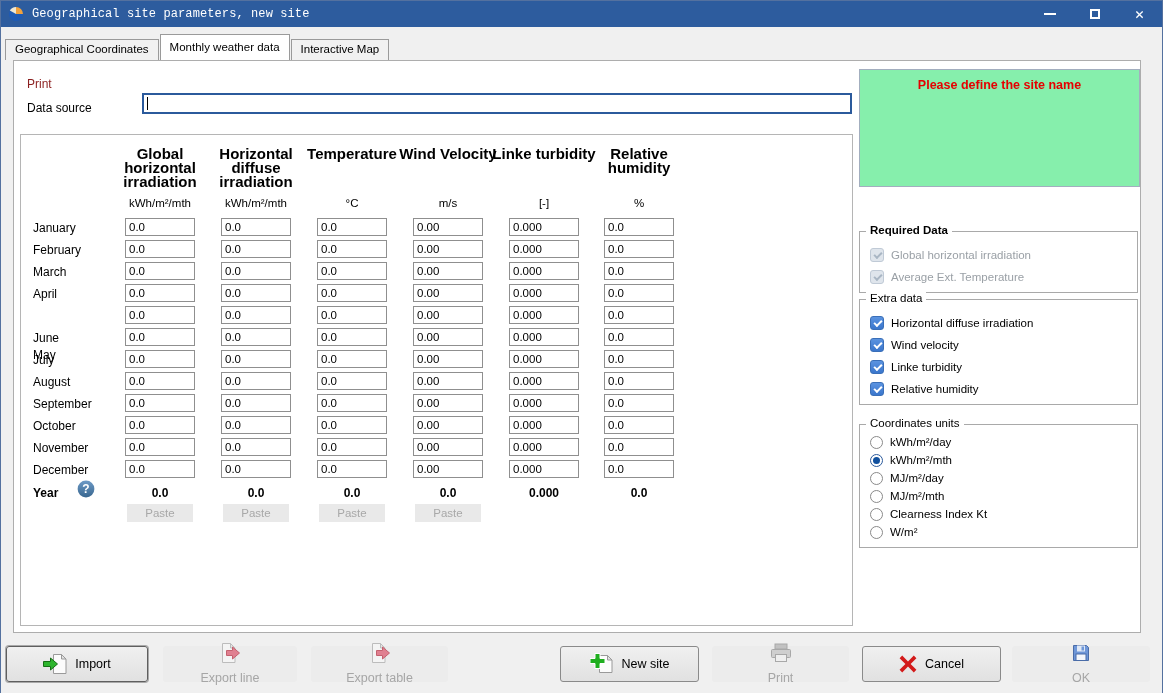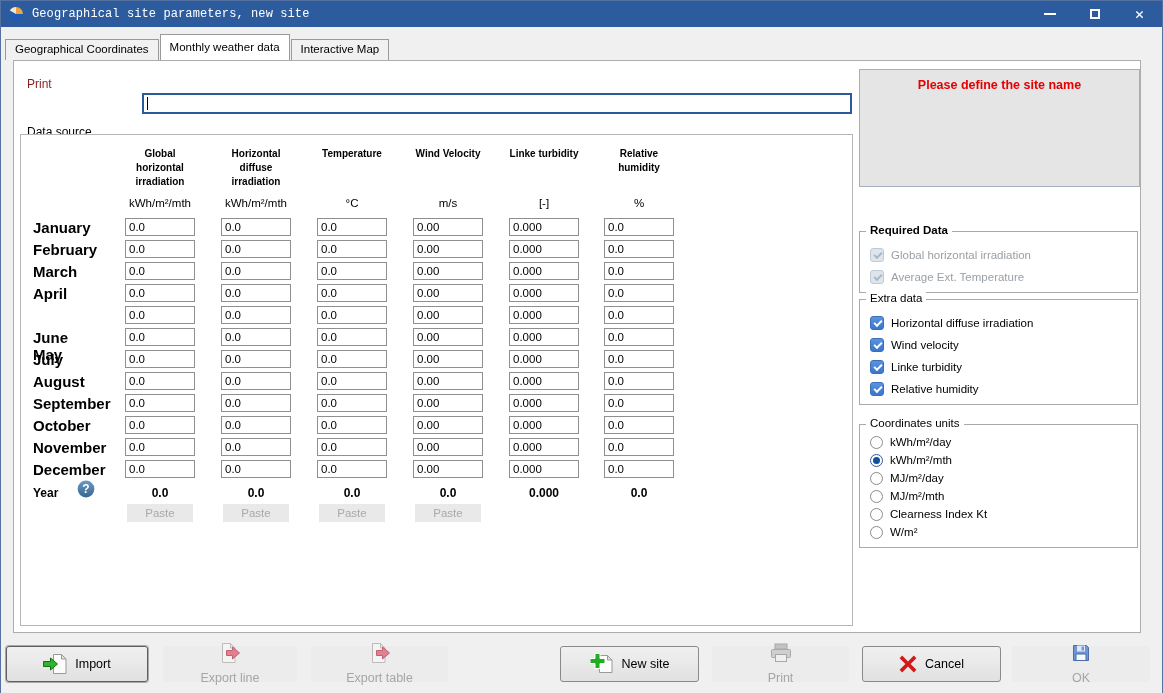--- a/index.html
+++ b/index.html
@@ -23,40 +23,40 @@
 
   
   .tabbar{position:absolute;left:4px;top:33px;height:26px;display:flex;align-items:flex-end;z-index:3;}
   .tab{box-sizing:border-box;height:21px;line-height:19px;padding:0 9px;background:#f1f1f1;
        border:1px solid #9a9a9a;border-bottom:none;margin-right:1px;font-size:11.5px;white-space:nowrap;}
   .tab.active{height:26px;line-height:24px;background:#fff;z-index:4;}
 
   
   .main{position:absolute;left:12px;top:59px;width:1128px;height:573px;background:#fff;border:1px solid #adadad;box-sizing:border-box;}
   .site-label{position:absolute;left:13px;top:16px;color:#8b1f1f;}
-  .ds-label{position:absolute;left:13px;top:40px;margin-top:24px;}
+  .ds-label{position:absolute;left:13px;top:40px;}
   .ds-input{position:absolute;left:128px;top:32px;width:710px;height:21px;box-sizing:border-box;
             border:2px solid #2b5a9c;background:#fff;padding:0 3px;font:inherit;}
   .caret{position:absolute;left:133px;top:36px;width:1px;height:13px;background:#000;}
 
   
   .table-box{position:absolute;left:6px;top:73px;width:833px;height:492px;border:1px solid #b5b5b5;box-sizing:border-box;background:#fff;}
-  .col-title{position:absolute;top:12px;width:110px;text-align:center;font-weight:bold;font-size:10px;line-height:14px;}
+  .col-title{position:absolute;top:12px;width:110px;text-align:center;font-weight:bold;font-size:15px;line-height:14px;}
   .col-unit{position:absolute;top:62px;width:110px;text-align:center;font-size:11.5px;}
-  .month-label{position:absolute;left:12px;height:18px;line-height:18px;font-size:15px;font-weight:bold;}
+  .month-label{position:absolute;left:12px;height:18px;line-height:18px;font-size:12px;}
   .cell{position:absolute;width:70px;height:18px;box-sizing:border-box;border:1px solid #8f8f8f;
         padding:0 3px;font:inherit;font-size:11.5px;background:#fff;}
   .year-label{position:absolute;left:12px;top:351px;font-weight:bold;}
   .help-badge{position:absolute;left:56px;top:345px;width:18px;height:18px;display:flex;}
   .year-value{position:absolute;top:351px;width:110px;text-align:center;font-weight:bold;}
   .paste-btn{position:absolute;top:369px;width:66px;height:18px;background:#e9e9e9;border:none;
              color:#a8a8a8;font:inherit;font-size:11.5px;padding:0;}
 
   
-  .msg-box{position:absolute;left:845px;top:8px;width:281px;height:118px;background:#e5e5e5;border:1px solid #a3aebf;box-sizing:border-box;}
+  .msg-box{position:absolute;left:845px;top:8px;width:281px;height:118px;background:#86efac;border:1px solid #a3aebf;box-sizing:border-box;}
   .msg-text{margin-top:8px;text-align:center;color:#e60000;font-weight:bold;font-size:12.5px;}
 
   .groupbox{position:absolute;left:845px;width:279px;border:1px solid #a9a9a9;box-sizing:border-box;background:#fff;padding-top:12px;}
   .gb-title{position:absolute;top:-8px;left:6px;background:#fff;padding:0 4px;font-size:11.5px;white-space:nowrap;}
   .gb-title.bold{font-weight:bold;}
   #gb-required{top:170px;height:62px;}
   #gb-extra{top:238px;height:106px;}
   #gb-units{top:363px;height:124px;padding-top:8px;}
 
   .check-row{height:22px;margin-left:10px;display:flex;align-items:center;}

